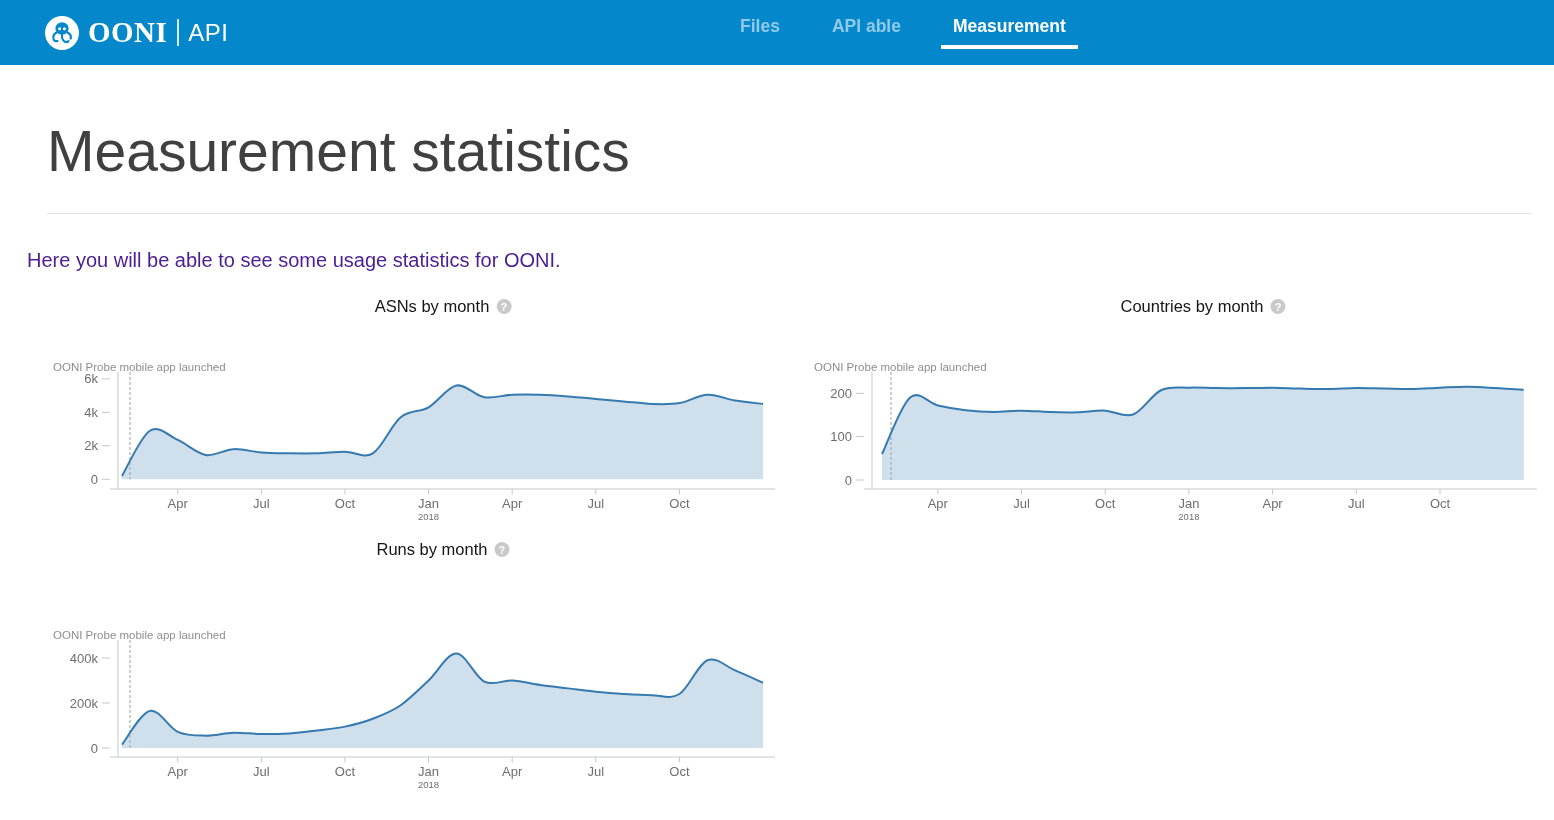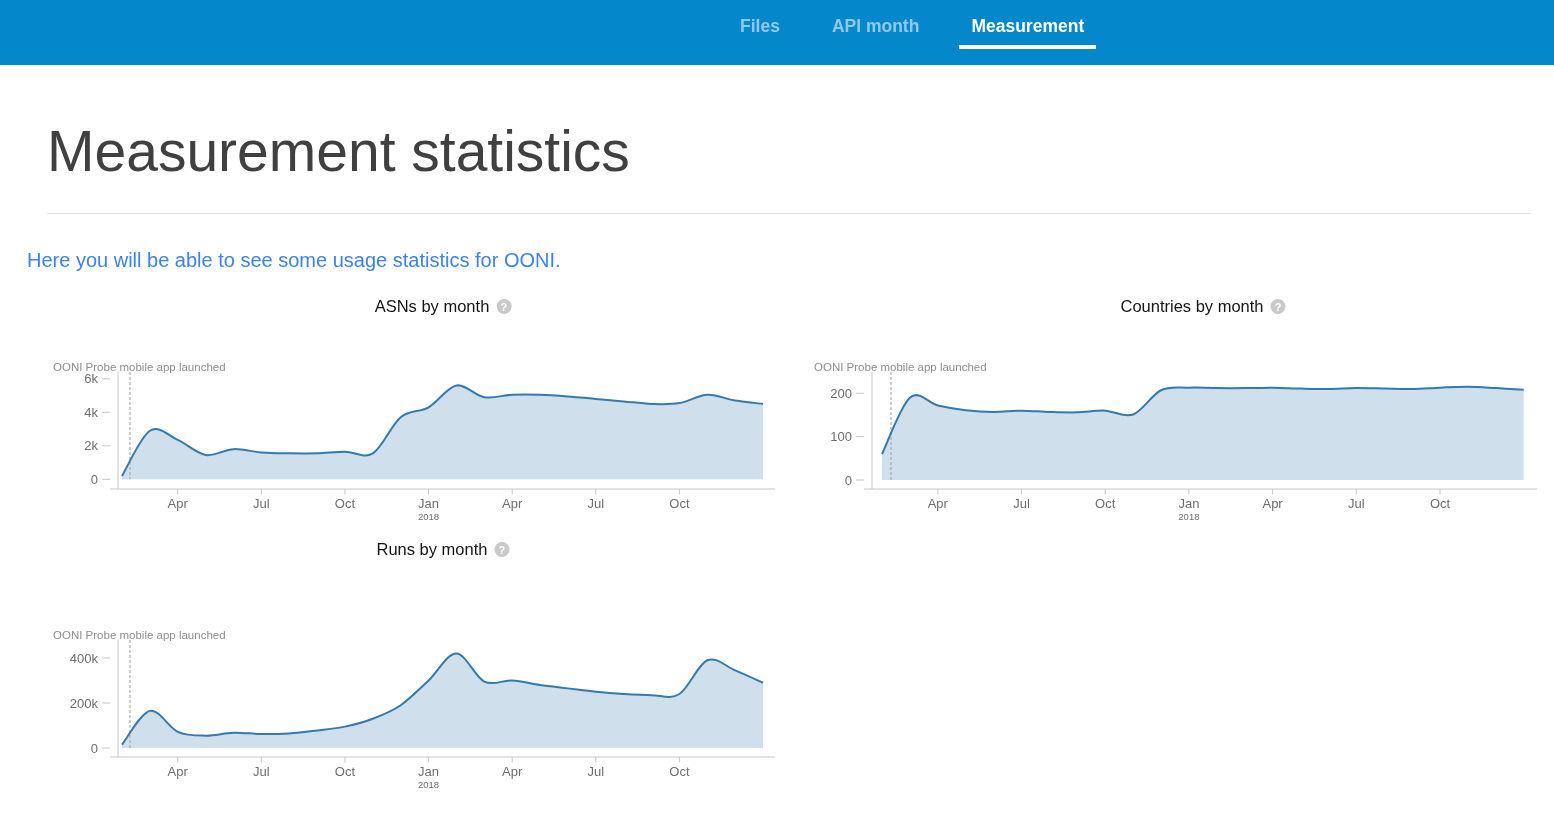--- a/index.html
+++ b/index.html
@@ -18,41 +18,57 @@
   .main-nav { position:absolute; left:728px; top:0; display:flex; gap:28px; }
   .nav-item {
     color:rgba(255,255,255,0.55); font-size:17.5px; font-weight:bold; line-height:1;
     padding:18px 12px 9px; border-bottom:4px solid transparent; cursor:pointer; white-space:nowrap;
   }
   .nav-item.active { color:#ffffff; border-bottom-color:#ffffff; }
 
   
   .page-title { position:absolute; left:47px; top:118px; margin:0; font-size:57px; font-weight:300; color:#404040; }
   .title-divider { position:absolute; left:47px; top:213px; width:1484px; height:1px; background:#e2e2e2; }
-  .intro { position:absolute; left:27px; top:249px; margin:0; font-size:20px; color:#3b82f6; }
+  .intro { position:absolute; left:27px; top:249px; margin:0; font-size:20px; color:#4c1d95; }
 
   
   .chart-title { position:absolute; transform:translateX(-50%); display:flex; align-items:center; gap:7px; font-size:16.5px; color:#151515; white-space:nowrap; }
   #t0 { left:443px; top:297px;text-align:center; }
   #t1 { left:1203px; top:297px;text-align:center; }
   #t2 { left:443px; top:540px; }
   .help-icon { width:15px; height:15px; border-radius:50%; background:#c9c9c9; color:#fff; font-size:11px; font-weight:bold; display:flex; align-items:center; justify-content:center; cursor:pointer; flex:0 0 auto; }
   .chart-svg { position:absolute; }
   #c0 { left:35px; top:355px; }
   #c1 { left:800px; top:355px; }
   #c2 { left:35px; top:623px; }
   .chart-svg text { font-family:"Liberation Sans", sans-serif; }
 </style>
 </head>
 <body>
 
 <header class="app-header">
+  <div class="logo">
+    <svg class="logo-circle" viewBox="0 0 34 34" aria-hidden="true">
+      <circle cx="17" cy="17" r="17" fill="#ffffff"></circle>
+      <ellipse cx="17" cy="12.5" rx="6.6" ry="6.2" fill="#0588cb"></ellipse>
+      <circle cx="14.6" cy="12.8" r="1.5" fill="#ffffff"></circle>
+      <circle cx="19.4" cy="12.8" r="1.5" fill="#ffffff"></circle>
+      <path d="M11.5,16.5 Q7.5,19 8.5,23 Q9.2,25.5 12,25" fill="none" stroke="#0588cb" stroke-width="2.1" stroke-linecap="round"></path>
+      <path d="M17,18.8 Q16.6,23.5 19.5,25.5 Q22,27 23.5,25" fill="none" stroke="#0588cb" stroke-width="2.1" stroke-linecap="round"></path>
+      <path d="M22.5,16.5 Q26.5,18.5 25.8,22" fill="none" stroke="#0588cb" stroke-width="2.1" stroke-linecap="round"></path>
+      <circle cx="12.5" cy="24.9" r="1.1" fill="#0588cb"></circle>
+      <circle cx="25.6" cy="22.6" r="1.1" fill="#0588cb"></circle>
+    </svg>
+    <span class="brand">OONI</span>
+    <span class="logo-sep"></span>
+    <span class="brand-sub">API</span>
+  </div>
   <nav class="main-nav">
     <span class="nav-item">Files</span>
-    <span class="nav-item">API month</span>
+    <span class="nav-item">API able</span>
     <span class="nav-item active">Measurement</span>
   </nav>
 </header>
 
 <h1 class="page-title">Measurement statistics</h1>
 <div class="title-divider"></div>
 <p class="intro">Here you will be able to see some usage statistics for OONI.</p>
 
 <section>
   <div class="chart-title" id="t0">

